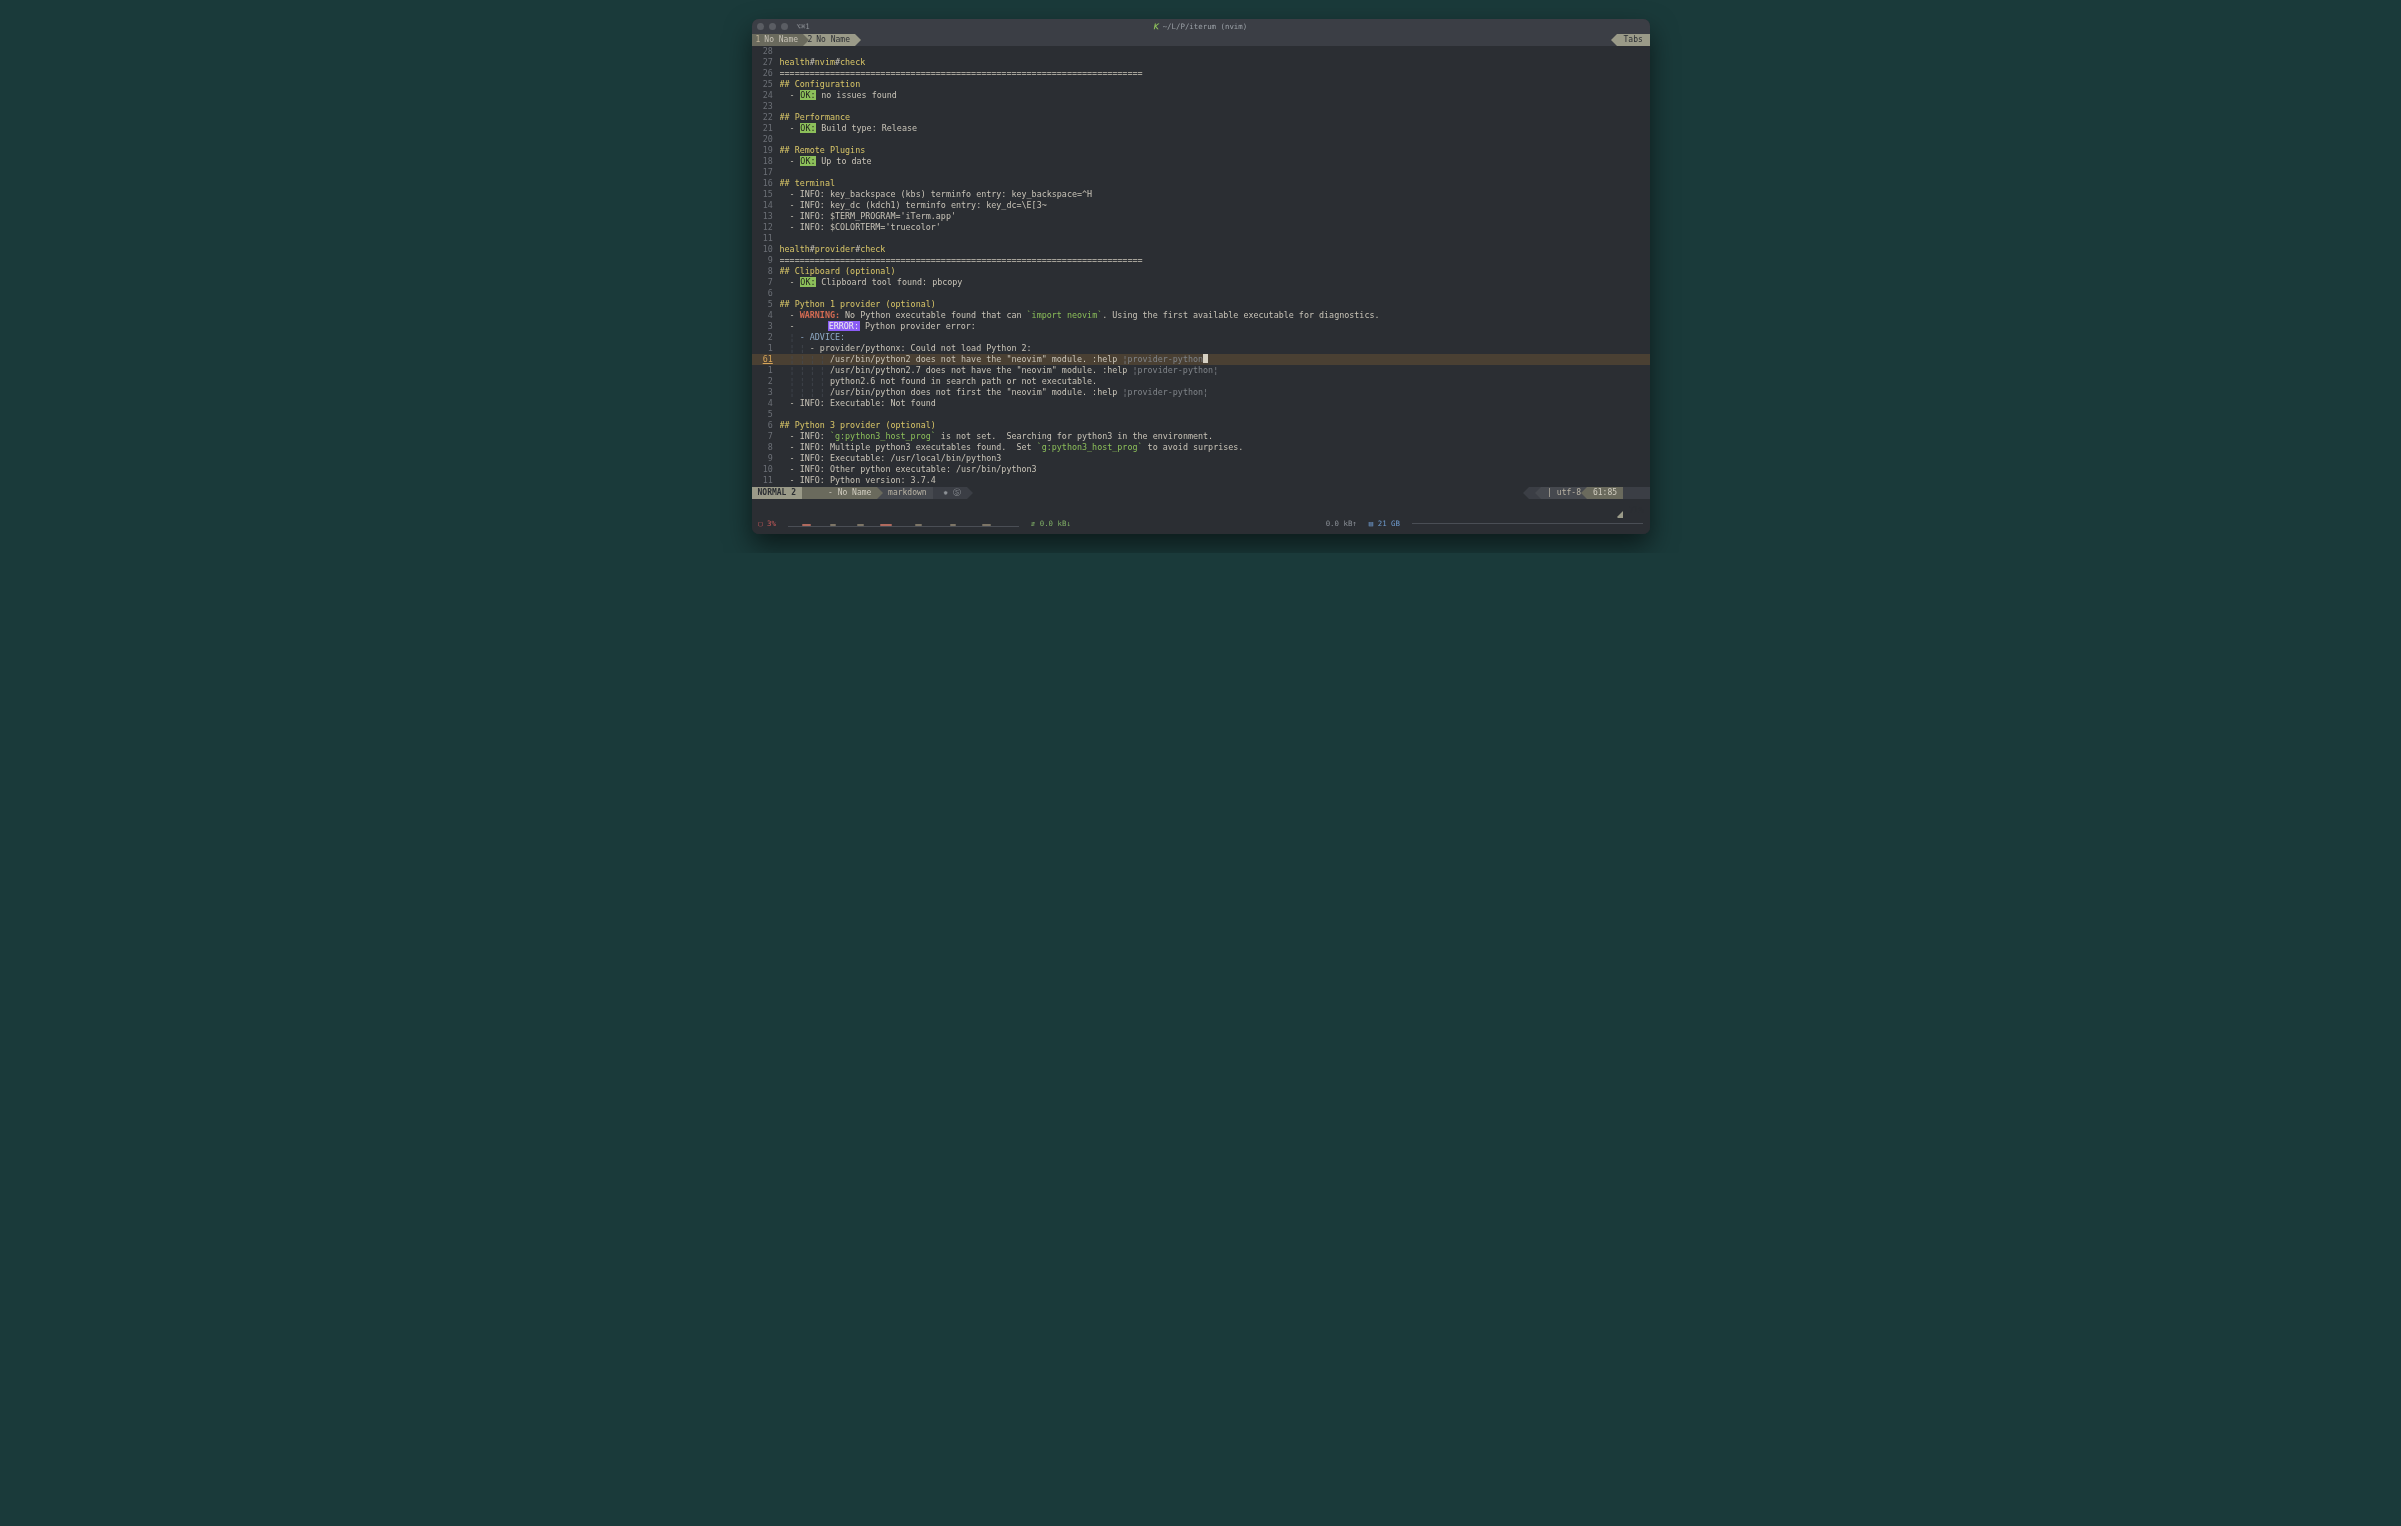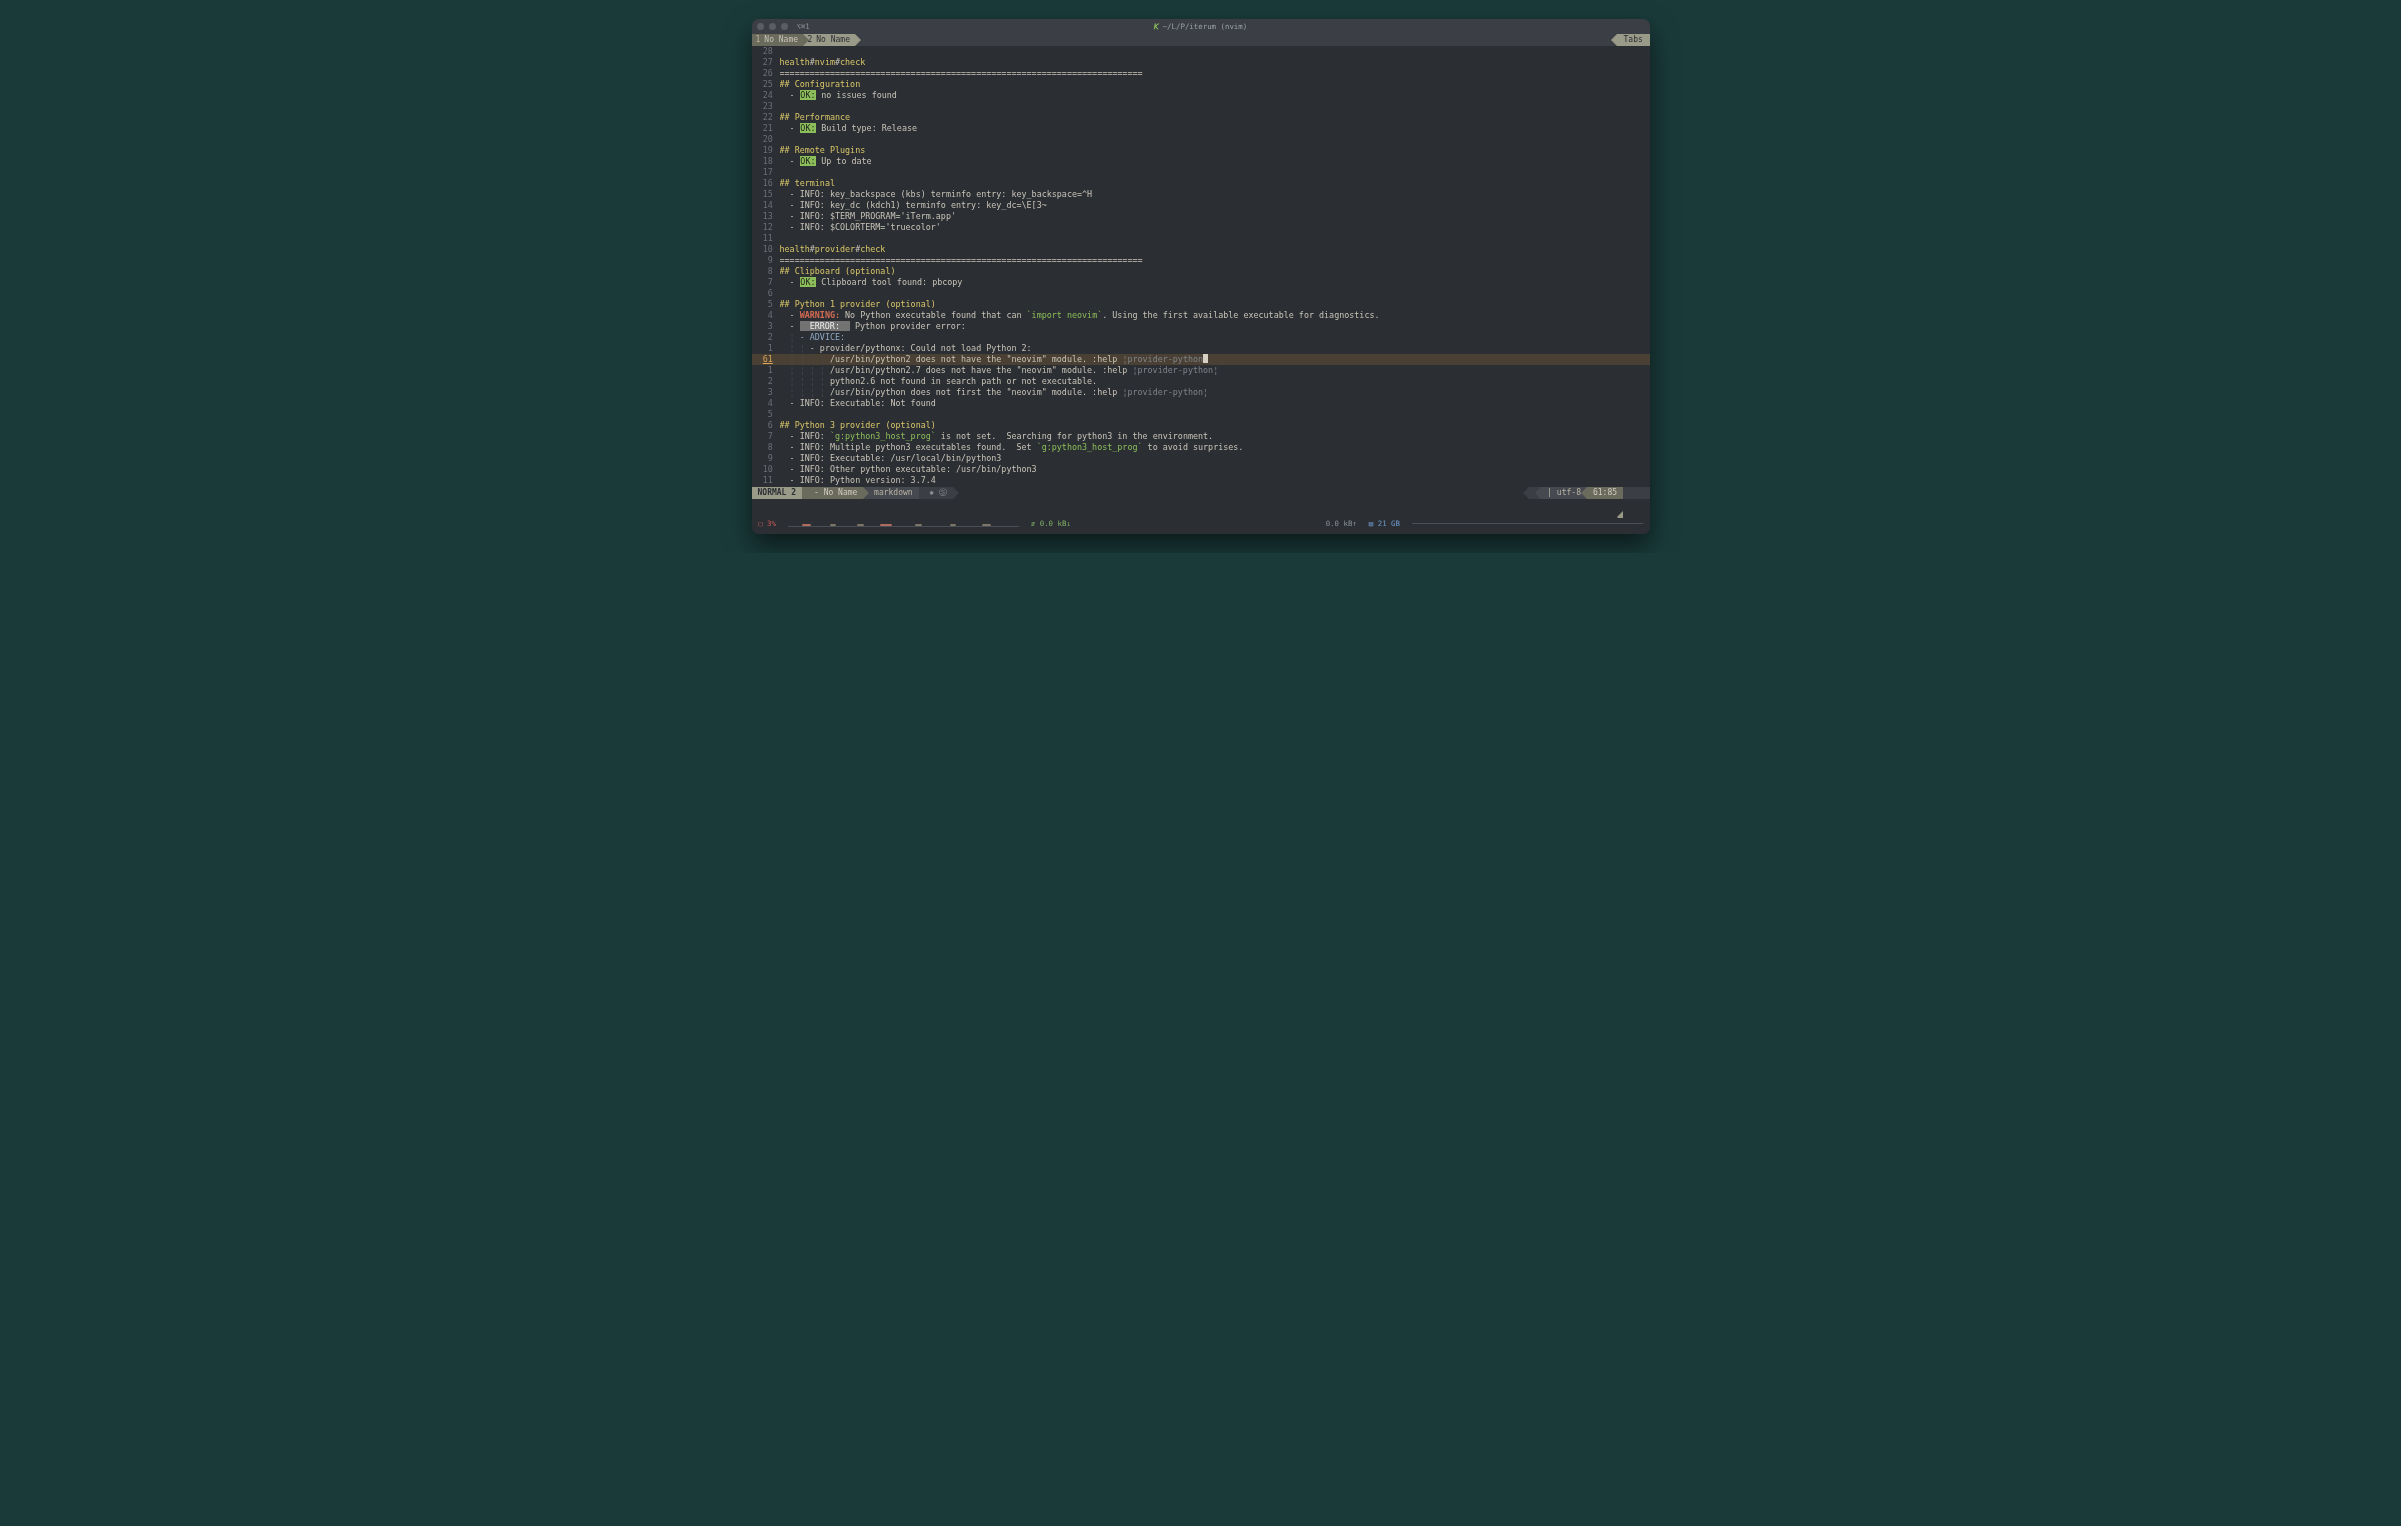--- a/index.html
+++ b/index.html
@@ -92,36 +92,36 @@
   .row.current .gutter { color: #d7a55a; text-decoration: underline; }
   .content { flex: 1; overflow: hidden; }
   
   .y  { color: #d9c668; }   
   .g  { color: #8cbf5a; }   
   .c  { color: #c8c3b7; }   
   .m  { color: #7f8388; }   
   .b  { color: #8ea9c4; }   
   .okbadge  { background: #8cbf5a; color: #1e1e1e; padding: 0 0.7px; }
   .warn     { color: #d46b53; font-weight: bold; }
-  .errbadge { background: #737373; color: #eee; padding: 0 10px; }
+  .errbadge { background: #8b5cf6; color: #eee; padding: 0 1px; margin-left: 28px; }
   .cursor   { display:inline-block; width:4.7px; height:9.4px; background:#d6d0c2; vertical-align: -1.3px; }
   .indent1 { color:#454a52; }
   
   .statusline {
     height: 12px; display: flex; align-items: stretch;
     font-size: 8px; background: #3b3e45; color: #c8c3b7;
   }
   .seg { display: flex; align-items: center; padding: 0 6px; position: relative; white-space: pre; }
   .seg.mode { background: #9a9a88; color: #2b2e33; font-weight: bold; }
   .seg.mode::after {
     content:""; position:absolute; right:-6px; top:0;
     border-top:6px solid transparent; border-bottom:6px solid transparent;
     border-left:6px solid #9a9a88;
   }
-  .seg.file { background:#6a6a5d; color:#d0ccbf; padding-left:12px; }
+  .seg.file { background:#6a6a5d; color:#d0ccbf; padding-left:26px; }
   .seg.file::after {
     content:""; position:absolute; right:-6px; top:0;
     border-top:6px solid transparent; border-bottom:6px solid transparent;
     border-left:6px solid #6a6a5d; z-index:2;
   }
   .seg.ft { background:#46494f; color:#b9b3a4; padding-left:10.7px; }
   .seg.ft::after {
     content:""; position:absolute; right:-6px; top:0;
     border-top:6px solid transparent; border-bottom:6px solid transparent;
     border-left:6px solid #46494f;

